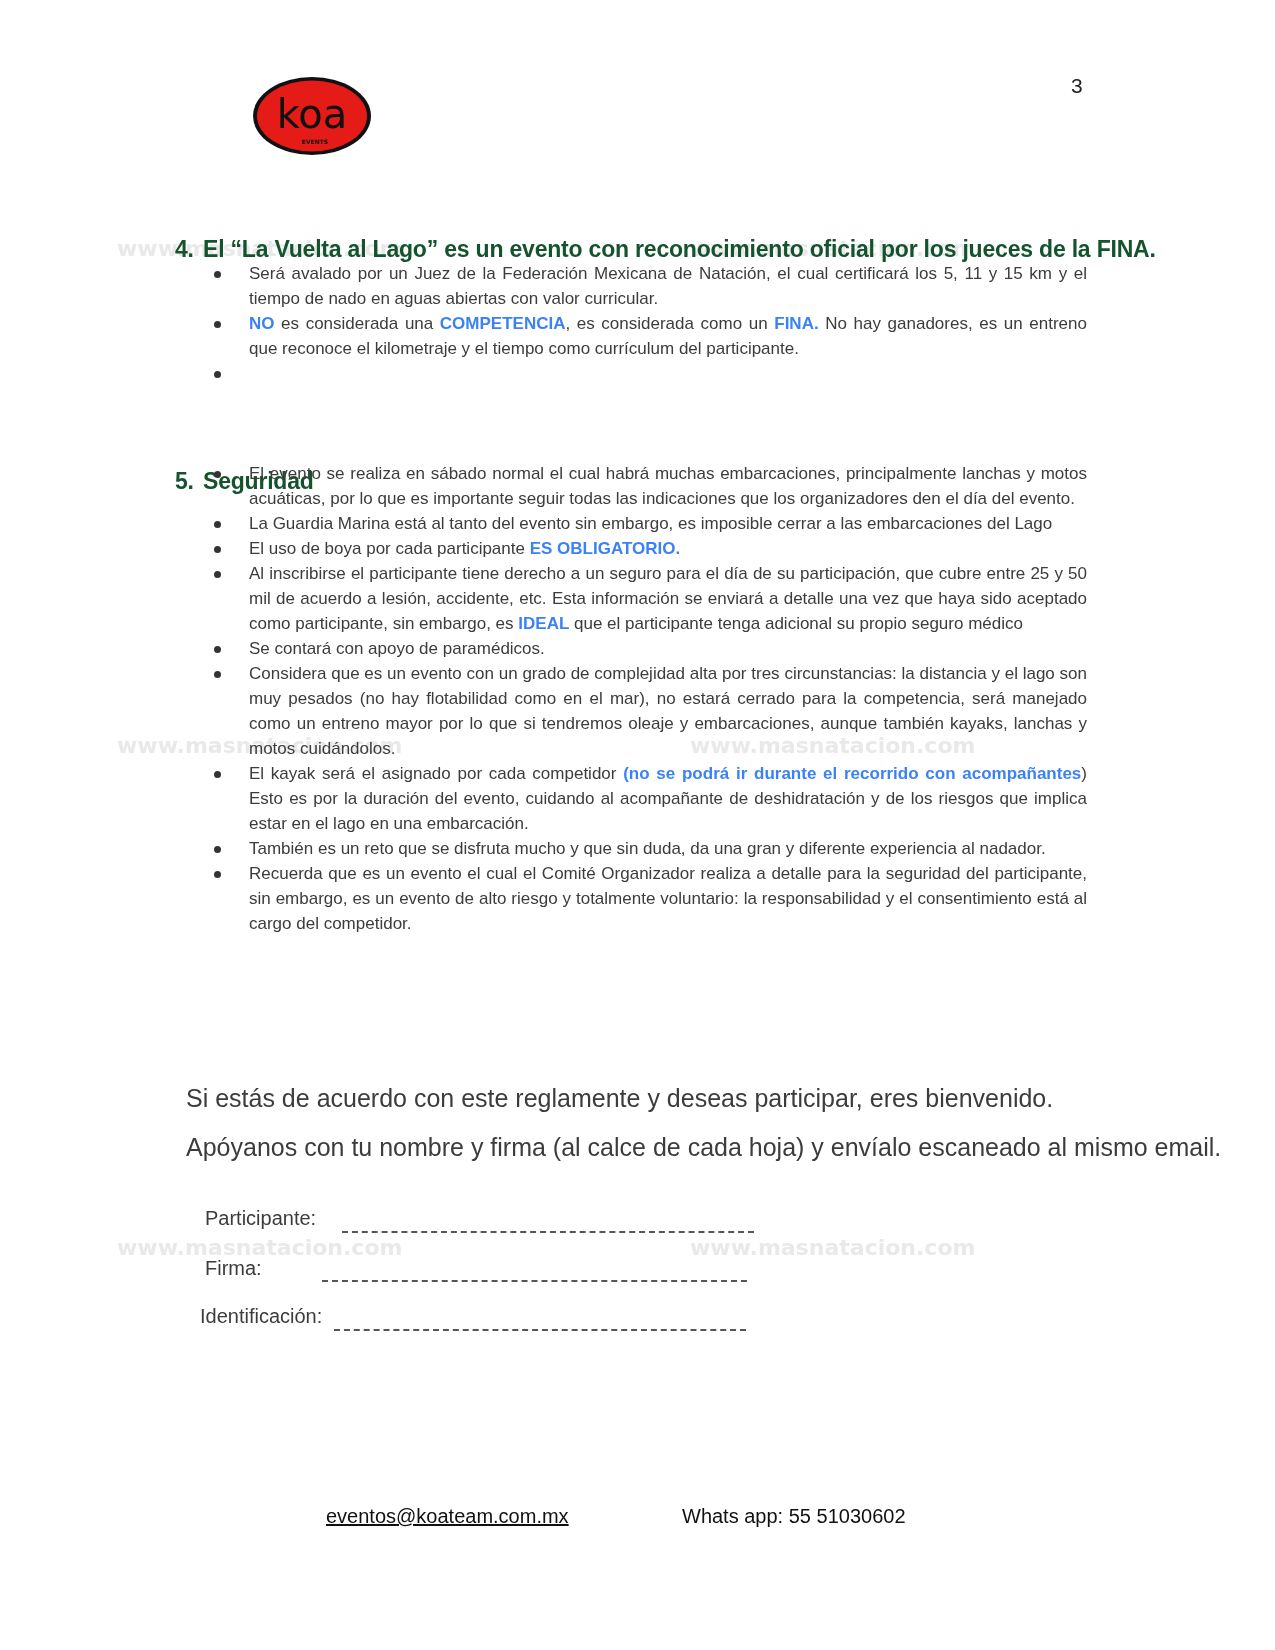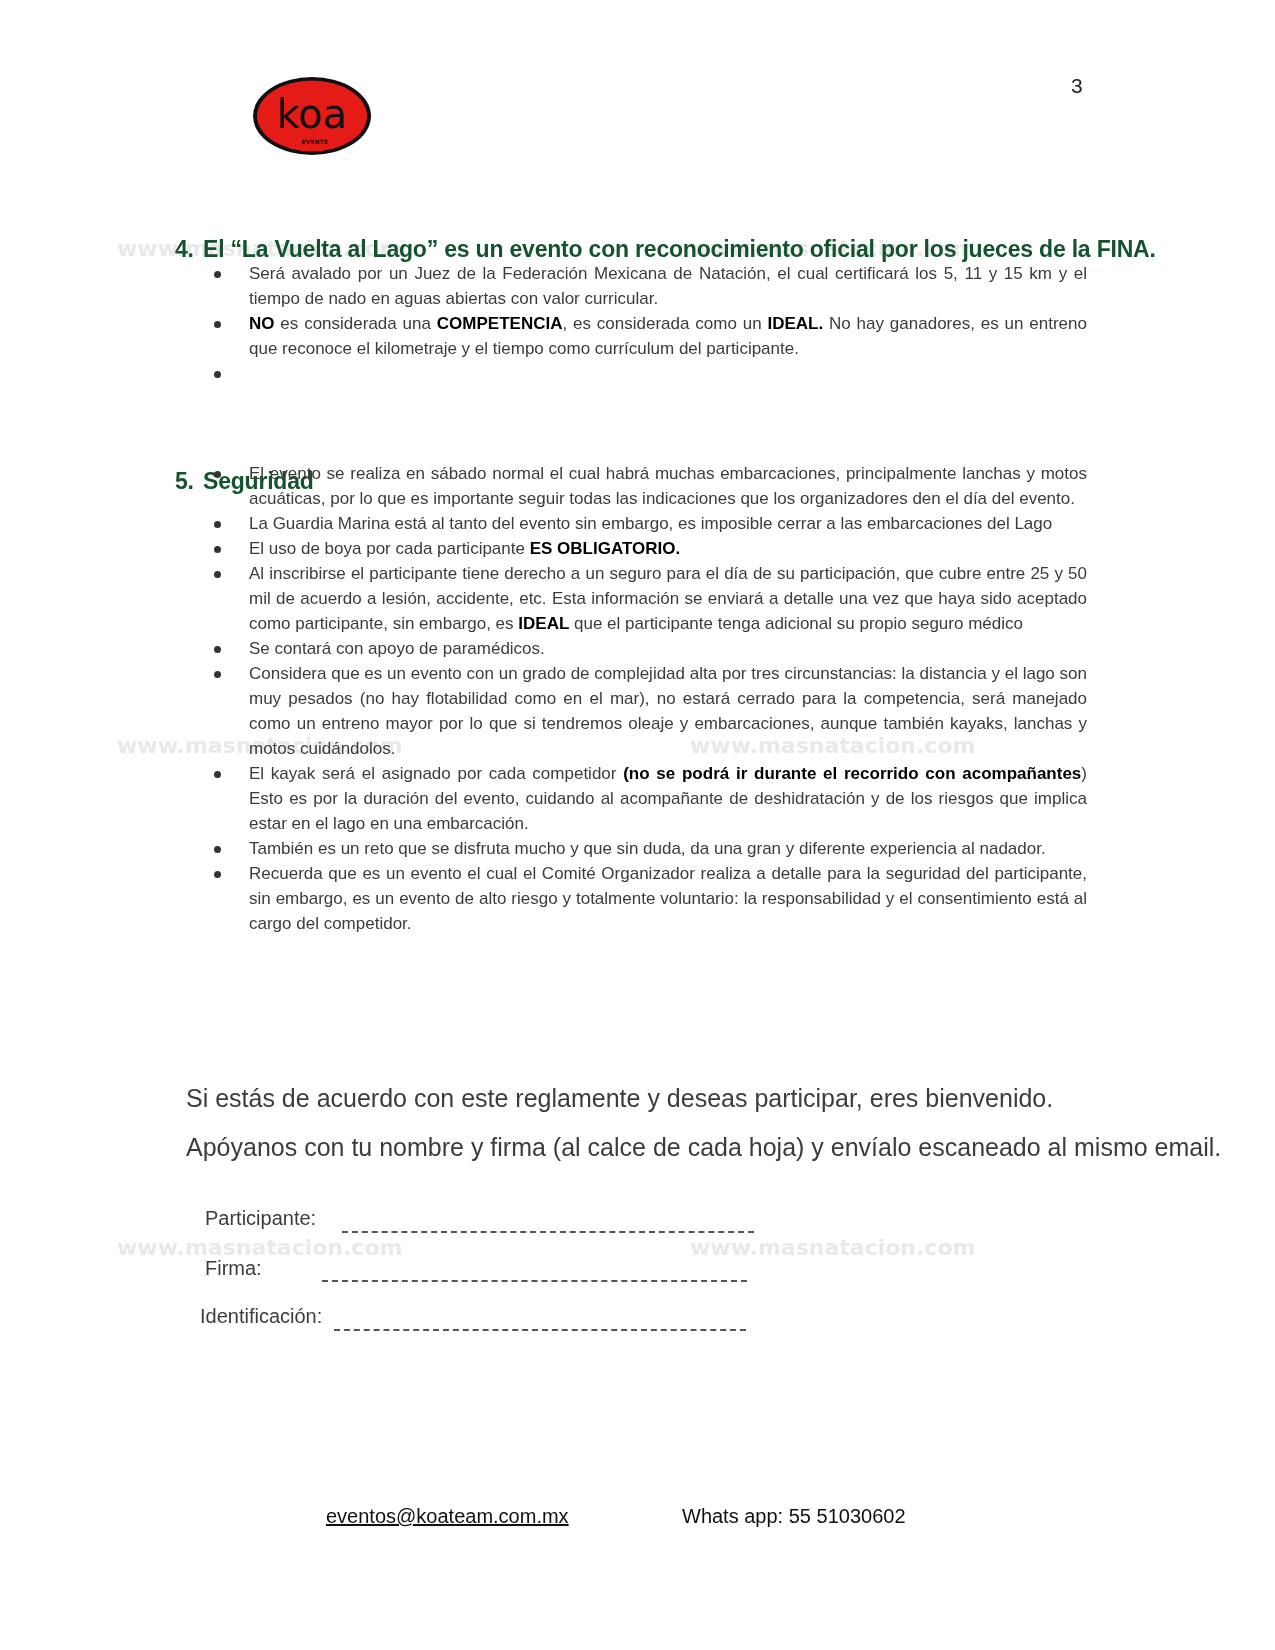--- a/index.html
+++ b/index.html
@@ -13,21 +13,21 @@
                font-size: 22px; color: #e9e9e9; letter-spacing: 0px; white-space: nowrap; z-index: 0; }
   .content { position: absolute; left: 0; top: 0; width: 100%; z-index: 1; }
   .heading { position: absolute; left: 175px; font-size: 23px; font-weight: bold; color: #14532d;
              white-space: nowrap; font-family: Liberation Sans, sans-serif; letter-spacing: -0.2px; }
   .heading .num { display: inline-block; width: 28px; }
   .bullet-list { position: absolute; left: 210px; width: 877px; }
   .bullet { position: relative; padding-left: 39px; font-size: 17px; line-height: 25px;
             text-align: justify; font-family: "Liberation Sans", sans-serif; color: #3c3c3c; }
   .bullet .dot { position: absolute; left: 4px; top: 10px; width: 7px; height: 7px; border-radius: 50%;
                  background: #333; }
-  .bullet b { color: #000000; }
+  .bullet b { color: #3b82f6; }
   .para { position: absolute; left: 186px; font-size: 25px; font-family: "Liberation Sans", sans-serif;
           color: #3c3c3c; white-space: nowrap; }
   .sig-row { position: absolute; font-size: 20px; font-family: "Liberation Sans", sans-serif; color: #3c3c3c;
              white-space: nowrap; }
   .sig-line { position: absolute; height: 0; border-bottom: 2px dashed #555; }
   .footer { position: absolute; top: 1505px; font-size: 20px; font-family: "Liberation Sans", sans-serif;
             color: #111; white-space: nowrap; }
   .footer a { color: #111; text-decoration: underline; }
 </style>
 </head>
@@ -51,21 +51,21 @@
       <text x="64" y="69" text-anchor="middle" font-family="DejaVu Sans, sans-serif" font-size="6" font-weight="bold" fill="#111111">EVENTS</text>
     </svg>
 
     <div class="page-number">3</div>
 
     <div class="heading" style="top:236px;">
       <span class="num">4.</span><span>El  “La Vuelta al Lago”  es un evento con reconocimiento oficial por los jueces de la FINA.</span>
     </div>
     <div class="bullet-list" style="top:261px;" id="list4">
         <div class="bullet"><span class="dot"></span><span>Será avalado por un Juez de la Federación Mexicana de Natación, el cual certificará los 5, 11 y 15 km y el tiempo de nado en aguas abiertas con valor curricular.</span></div>
-        <div class="bullet"><span class="dot"></span><b>NO</b><span> es considerada una </span><b>COMPETENCIA</b><span>, es considerada como un </span><b>IDEAL.</b><span>  No hay ganadores, es un entreno que reconoce el kilometraje y el tiempo como currículum del participante.</span></div>
+        <div class="bullet"><span class="dot"></span><b>NO</b><span> es considerada una </span><b>COMPETENCIA</b><span>, es considerada como un </span><b>FINA.</b><span>  No hay ganadores, es un entreno que reconoce el kilometraje y el tiempo como currículum del participante.</span></div>
         <div class="bullet"><span class="dot"></span></div>
       </div>
 
     <div class="heading" style="top:436px;margin-top:32px;">
       <span class="num">5.</span><span>Seguridad</span>
     </div>
     <div class="bullet-list" style="top:461px;" id="list5">
         <div class="bullet"><span class="dot"></span><span>El evento se realiza en sábado normal el cual habrá muchas embarcaciones, principalmente lanchas y motos acuáticas, por lo que es importante seguir todas las indicaciones que los organizadores den el día del evento.</span></div>
         <div class="bullet"><span class="dot"></span><span>La Guardia Marina está al tanto del evento sin embargo, es imposible cerrar a las embarcaciones del Lago</span></div>
         <div class="bullet"><span class="dot"></span><span>El uso de boya por cada participante </span><b>ES OBLIGATORIO.</b></div>

